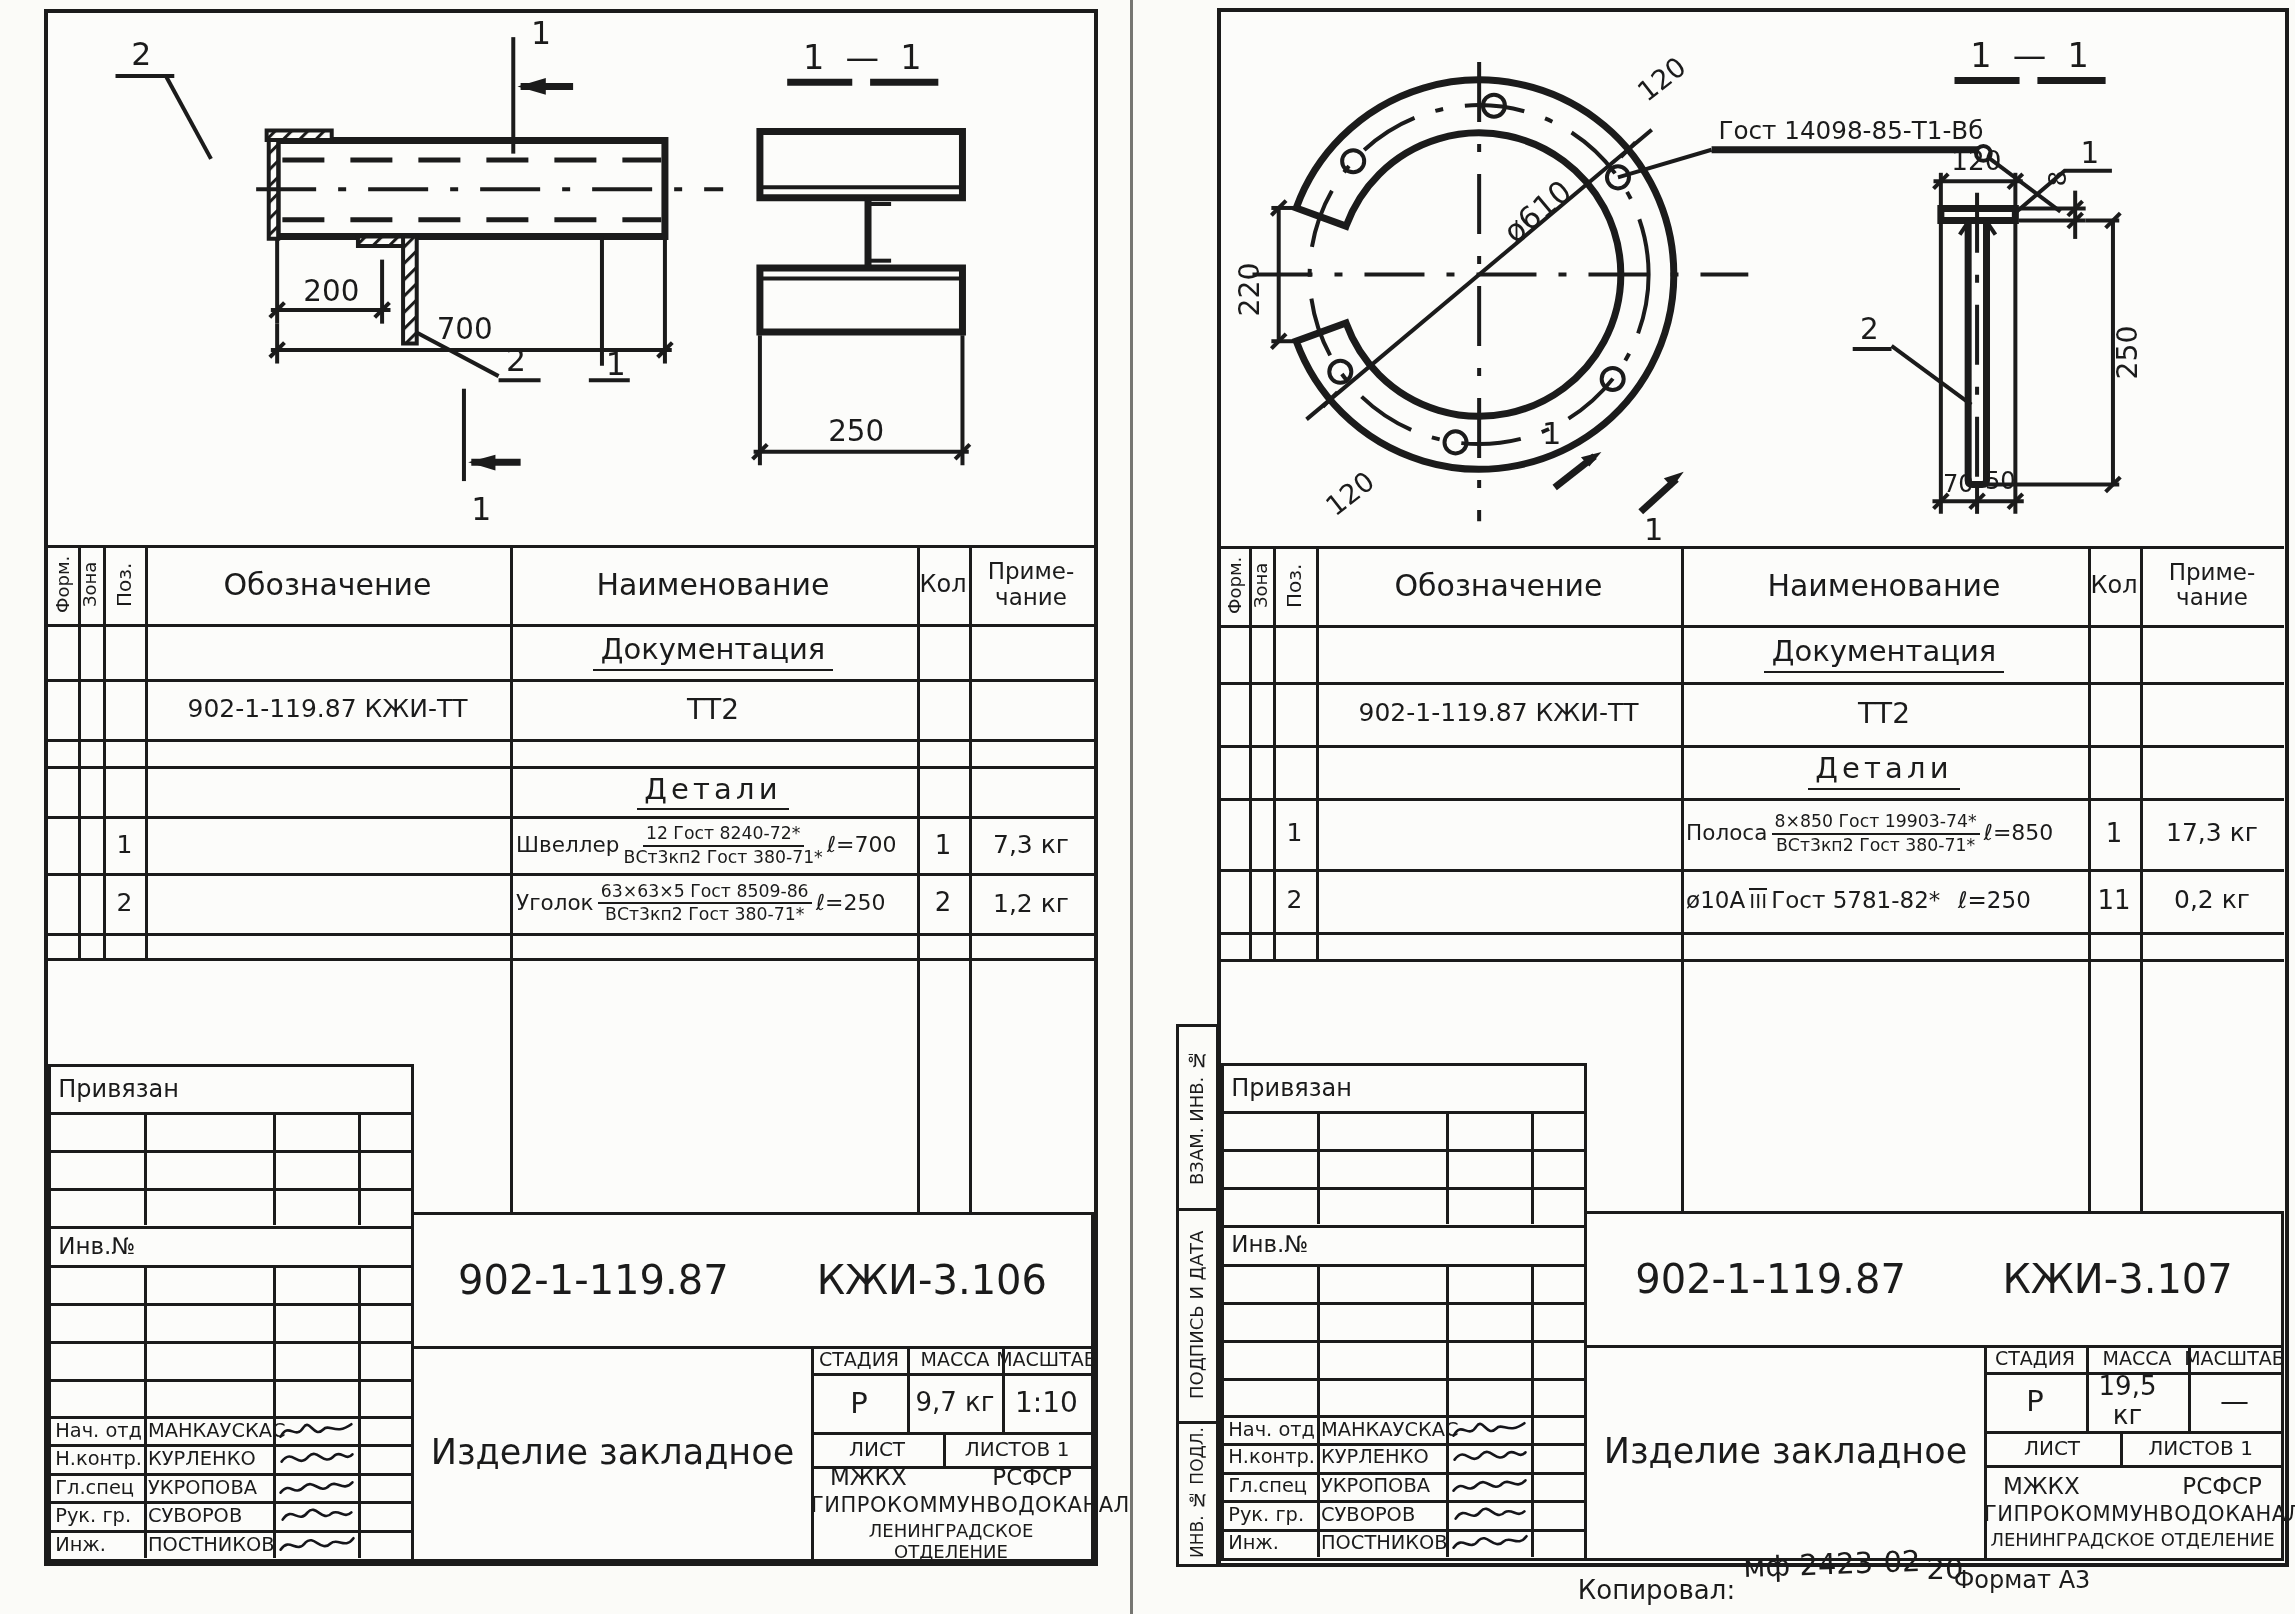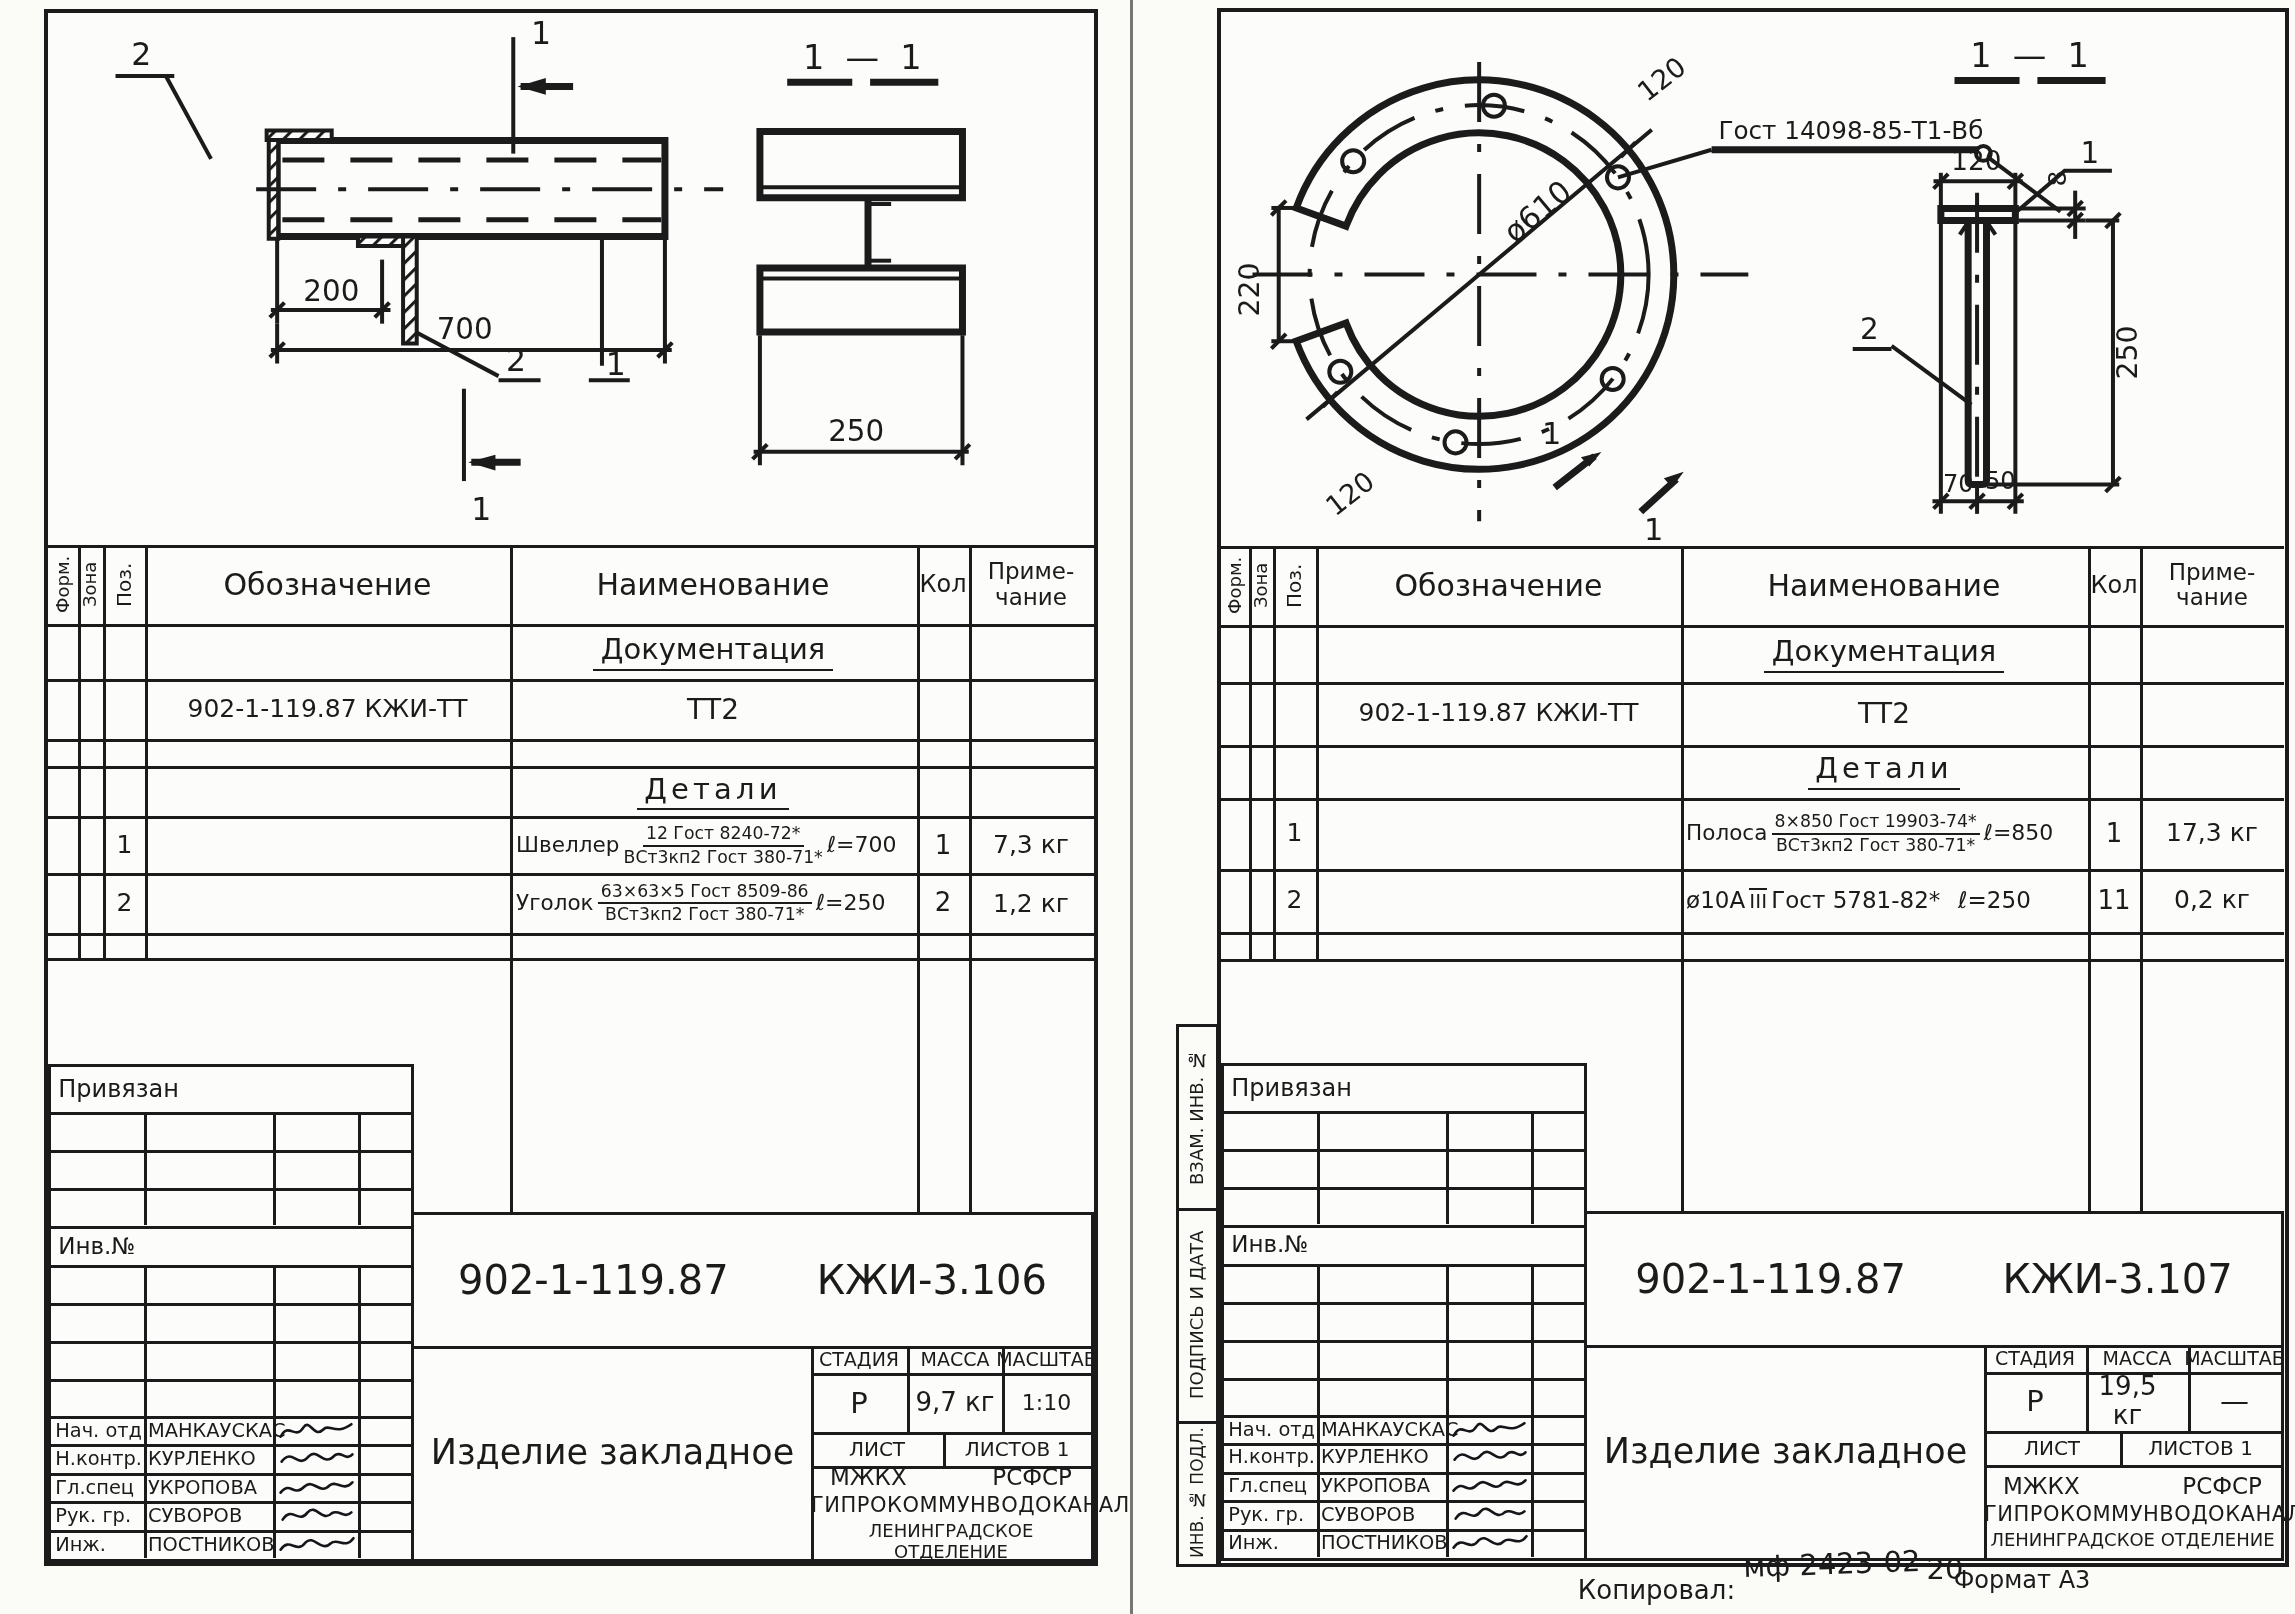--- a/index.html
+++ b/index.html
@@ -241,21 +241,21 @@
       <div class="cell" style="left:0;top:131px;width:397px;height:213px;font-size:35px">Изделие закладное</div>
       <div class="vl" style="left:397px;top:131px;height:213px"></div>
       <div class="cell" style="left:397px;top:131px;width:96px;height:27px;font-size:19px;text-transform:uppercase">Стадия</div>
       <div class="cell" style="left:493px;top:131px;width:96px;height:27px;font-size:19px;text-transform:uppercase">Масса</div>
       <div class="cell" style="left:588px;top:131px;width:89px;height:27px;font-size:19px;text-transform:uppercase">Масштаб</div>
       <div class="hl" style="left:397px;top:158px;width:280px"></div>
       <div class="vl" style="left:493px;top:131px;height:86px"></div>
       <div class="vl" style="left:588px;top:131px;height:86px"></div>
       <div class="cell" style="left:397px;top:158px;width:96px;height:59px;font-size:29px">Р</div>
       <div class="cell" style="left:493px;top:158px;width:96px;height:59px;font-size:26px">9,7 кг</div>
-      <div class="cell" style="left:588px;top:158px;width:89px;height:59px;font-size:22px">1:10</div>
+      <div class="cell" style="left:588px;top:158px;width:89px;height:59px;font-size:28px">1:10</div>
       <div class="hl" style="left:397px;top:217px;width:280px"></div>
       <div class="cell" style="left:397px;top:217px;width:132px;height:34px;font-size:20px;text-transform:uppercase">Лист</div>
       <div class="vl" style="left:529px;top:217px;height:34px"></div>
       <div class="cell" style="left:529px;top:217px;width:148px;height:34px;font-size:20px;text-transform:uppercase">Листов 1</div>
       <div class="hl" style="left:397px;top:251px;width:280px"></div>
       <div class="abs" style="left:397px;top:251px;width:280px;height:93px;display:flex;flex-direction:column;justify-content:center;gap:3.1px">
         <div style="display:flex;justify-content:space-between;padding:0 19px;font-size:23px">
           <span>МЖКХ</span>
           <span>РСФСР</span>
         </div>

